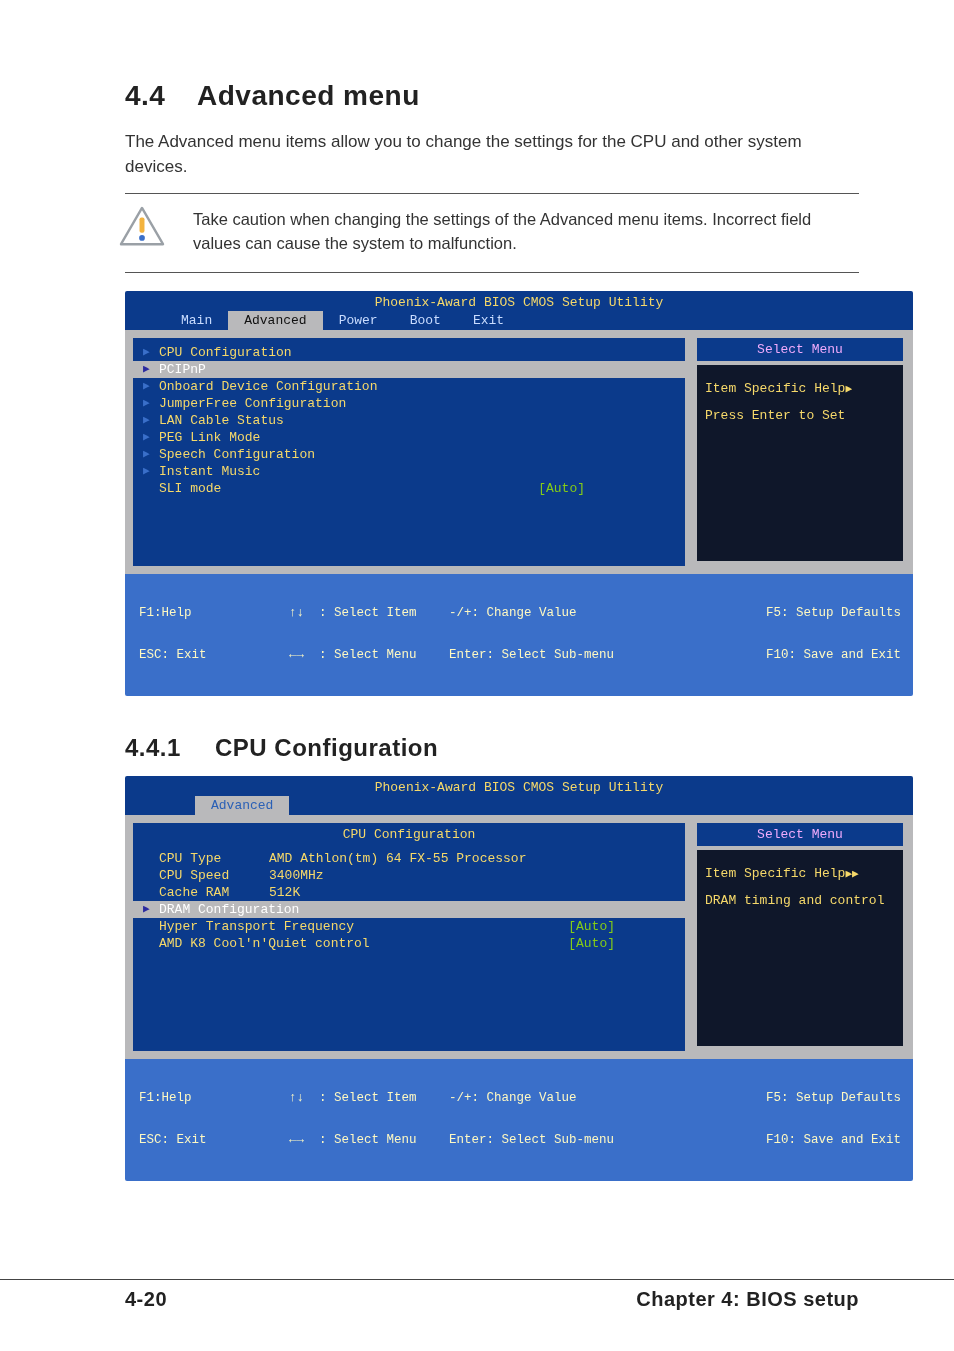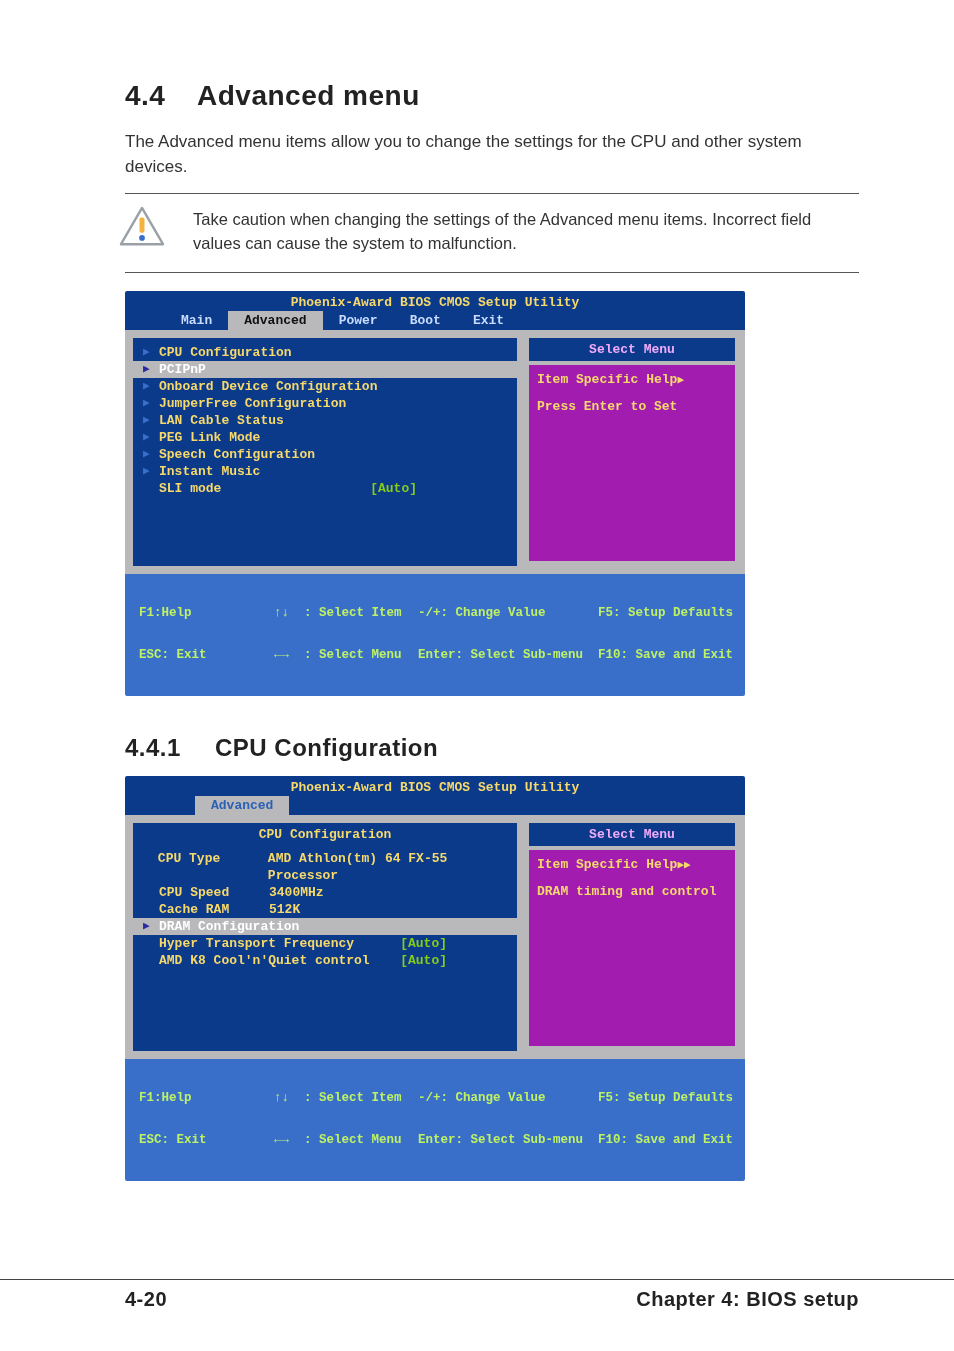--- a/index.html
+++ b/index.html
@@ -52,24 +52,24 @@
   .sub-title {
     font-size: 24px;
     font-weight: 700;
     margin: 38px 0 14px 0;
     letter-spacing: 0.5px;
   }
   .sub-title .num { display: inline-block; width: 90px; }
 
   
   .bios {
-    width: 620px;
+    width: 788px;
     font-family: "Courier New", monospace;
     font-size: 13px;
-    font-weight: bold;
+    font-weight: normal;
     color: #fff;
     margin-bottom: 8px;
     border-radius: 25px;
   }
   .bios-top {
     background: #0b3a8b;
     padding: 4px 0 0 0;
     text-align: center;
     color: #f6d96a;
     border-radius: 2px 2px 0 0;
@@ -109,29 +109,29 @@
     width: 220px;
     padding: 8px 10px 8px 4px;
   }
   .bios-right .menuhdr {
     background: #0b3a8b;
     color: #f0abfc;
     text-align: center;
     padding: 4px 8px;
   }
   .bios-right .help {
-    background: #a21caf;
+    background: #0f172a;
     color: #f6d96a;
-    padding: 7px 8px;
+    padding: 16px 8px;
     min-height: 196px;
   }
   .bios-right .help .arrow-right { font-size: 11px; }
   .bios-footer {
     background: #3a6fc9;
-    color: #bef264;
+    color: #fef9c3;
     display: flex;
     padding: 4px 12px 6px 14px;
     font-size: 12.5px;
     white-space: pre;
     border-radius: 0 0 2px 2px;
   }
   .bios-row {
     display: flex;
     color: #f6d96a;
     line-height: 17px;

